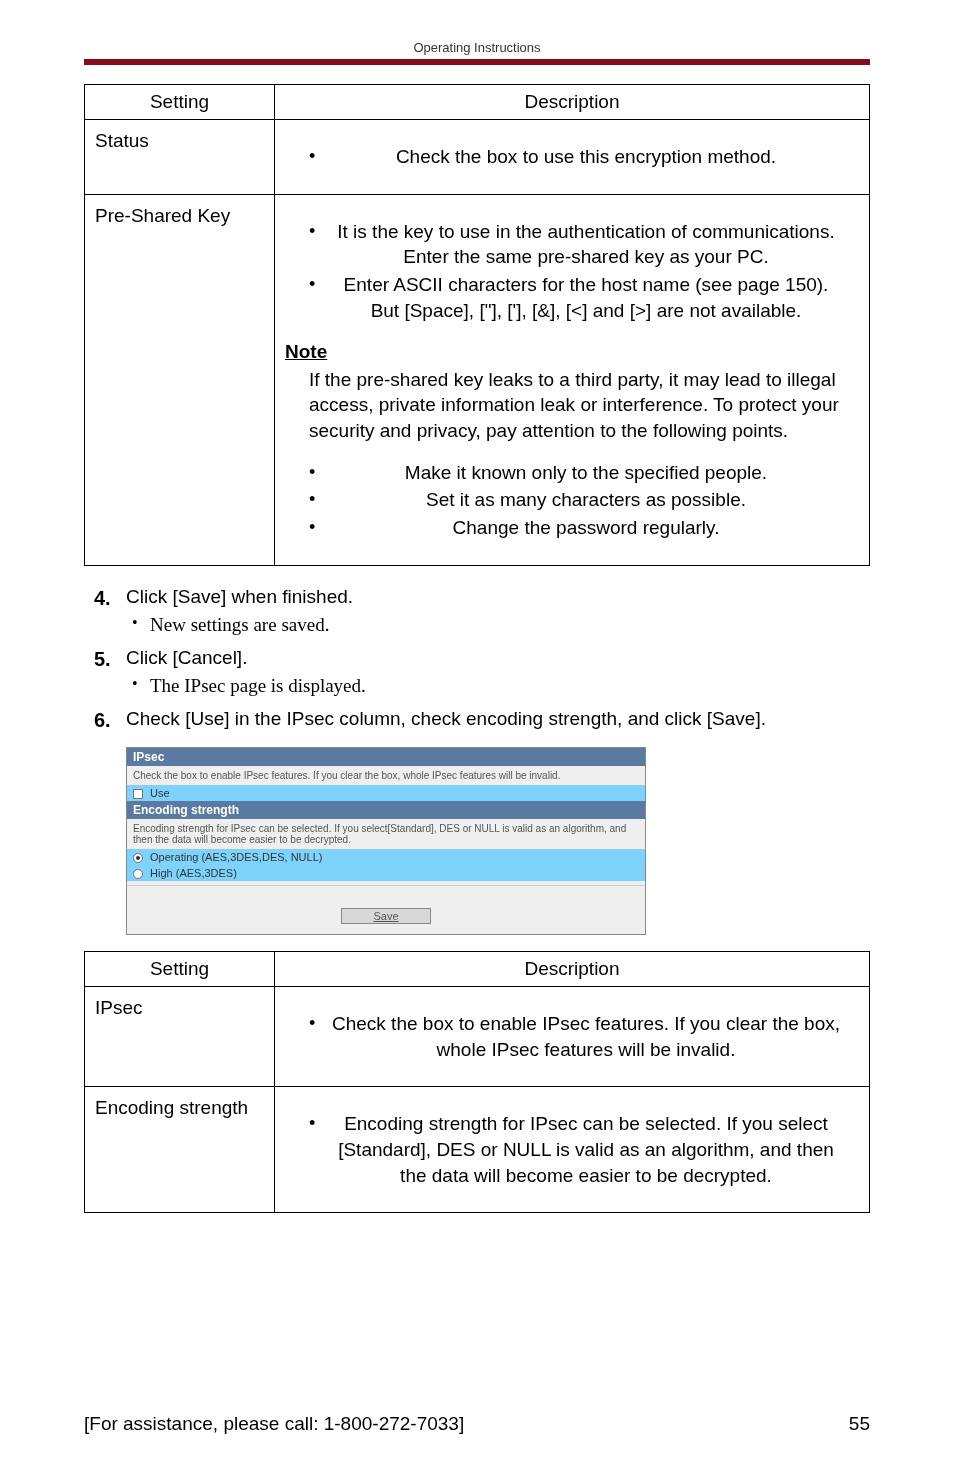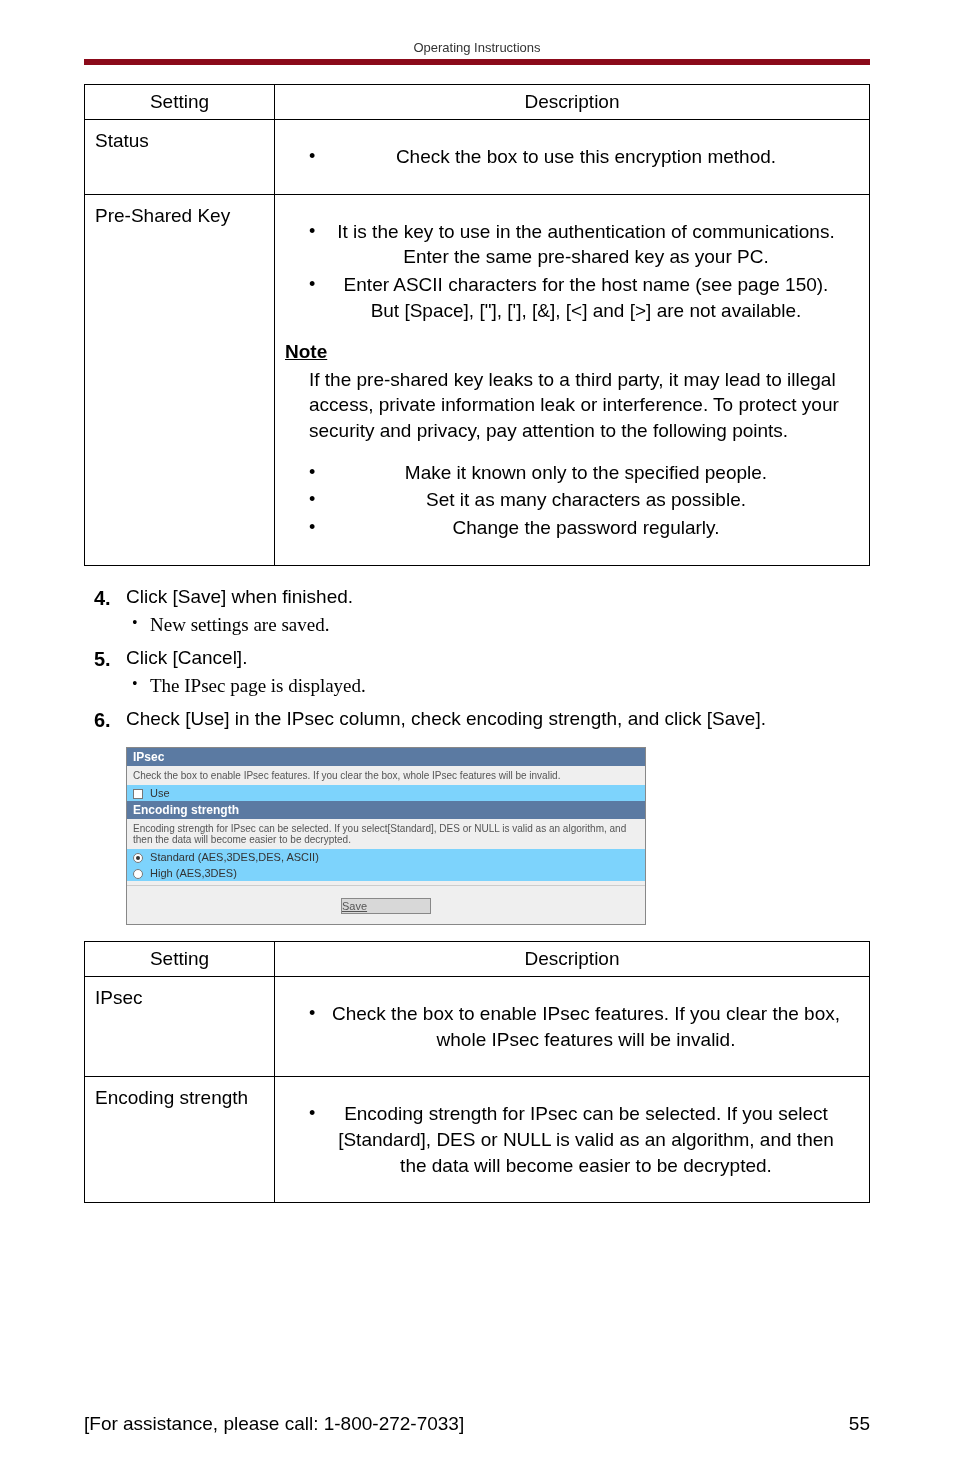--- a/index.html
+++ b/index.html
@@ -24,21 +24,21 @@
   ul.sub { list-style: none; padding: 0; margin: 2px 0 0 0; font-family: Liberation Serif, serif; }
   ul.sub > li { position: relative; padding-left: 24px; font-size: 19px; line-height: 1.4; }
   ul.sub > li::before { content: "•"; position: absolute; left: 6px; top: 0; font-size: 16px; }
   .screenshot { width: 520px; margin: 6px 0 16px 42px; border: 1px solid #888; background: #efefef; font-size: 11px; color: #333; }
   .shot-hdr { background: #5b7aa2; color: #fff; padding: 2px 6px; font-size: 12px; font-weight: bold; }
   .shot-body { padding: 4px 6px; background: #efefef; font-size: 10px; color: #555; }
   .shot-row { padding: 2px 6px; background: #7dd3fc; }
   .shot-radio { display: inline-block; width: 10px; height: 10px; border: 1px solid #777; border-radius: 50%; background: #fff; margin-right: 4px; vertical-align: middle; position: relative; }
   .shot-radio.checked::after { content: ""; position: absolute; left: 2px; top: 2px; width: 4px; height: 4px; background: #333; border-radius: 50%; }
   .shot-check { display: inline-block; width: 10px; height: 10px; border: 1px solid #777; background: #fff; margin-right: 4px; vertical-align: middle; }
-  .shot-save { display: block; width: 90px; margin: 8px auto 4px auto; background: #d8d8d8; border: 1px solid #888; font-size: 11px; padding: 1px 0; text-align: left; color: #555; text-decoration: underline; }
+  .shot-save { display: block; width: 90px; margin: 18px auto 4px auto; background: #d8d8d8; border: 1px solid #888; font-size: 11px; padding: 1px 0; text-align: center; color: #555; text-decoration: underline; }
   .footer { position: absolute; bottom: 40px; left: 84px; right: 84px; display: flex; justify-content: space-between; font-size: 19px; align-items: center; }
 </style>
 </head>
 <body>
 
 <div class="page">
 
   <div class="header-line">
     <div class="header-text">Operating Instructions</div>
     <div class="header-rule"></div>
@@ -104,21 +104,21 @@
       <div class="shot-hdr">IPsec</div>
       <div class="shot-body">Check the box to enable IPsec features. If you clear the box, whole IPsec features will be invalid.</div>
       <div class="shot-row">
         <span class="shot-check"></span>
         <span>Use</span>
       </div>
       <div class="shot-hdr">Encoding strength</div>
       <div class="shot-body">Encoding strength for IPsec can be selected. If you select[Standard], DES or NULL is valid as an algorithm, and then the data will become easier to be decrypted.</div>
       <div class="shot-row">
         <span class="shot-radio checked"></span>
-        <span>Standard (AES,3DES,DES, ASCII)</span>
+        <span>Operating (AES,3DES,DES, NULL)</span>
       </div>
       <div class="shot-row">
         <span class="shot-radio"></span>
         <span>High (AES,3DES)</span>
       </div>
       <div style="padding:4px 0 6px 0; border-top:1px solid #ccc; margin-top:4px;">
         <span class="shot-save">Save</span>
       </div>
     </div>
 

